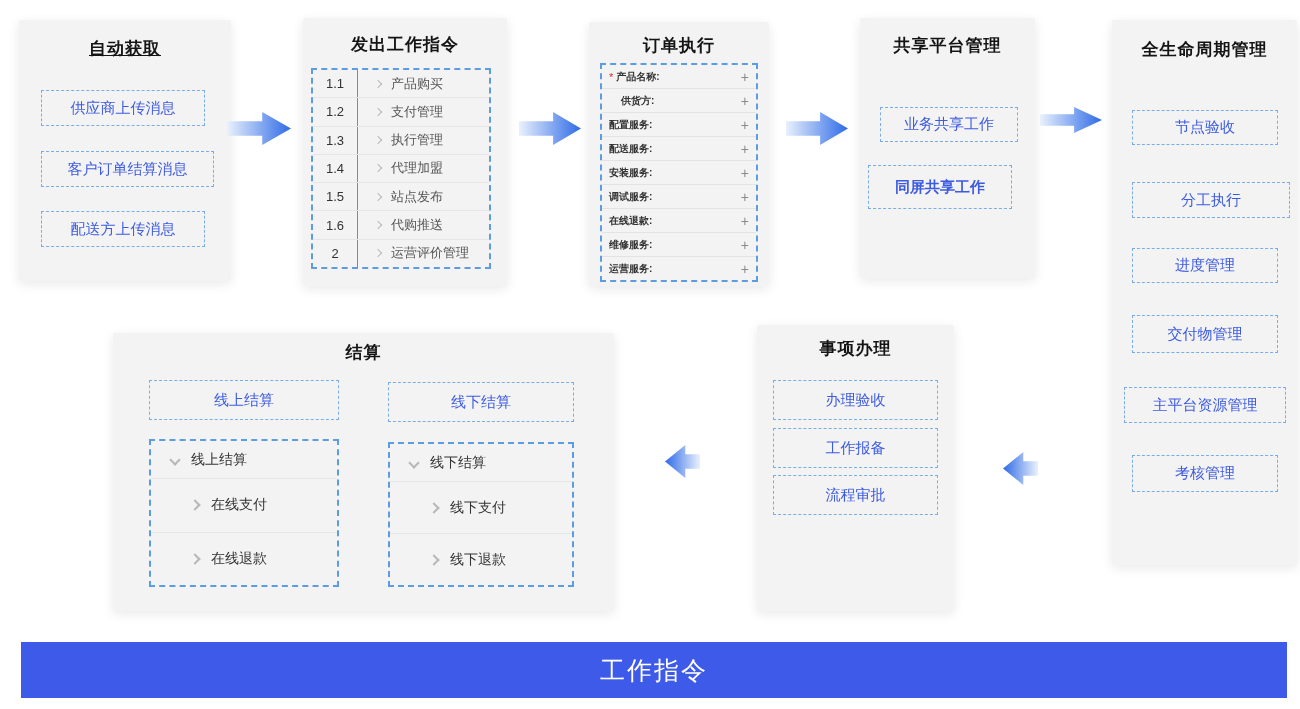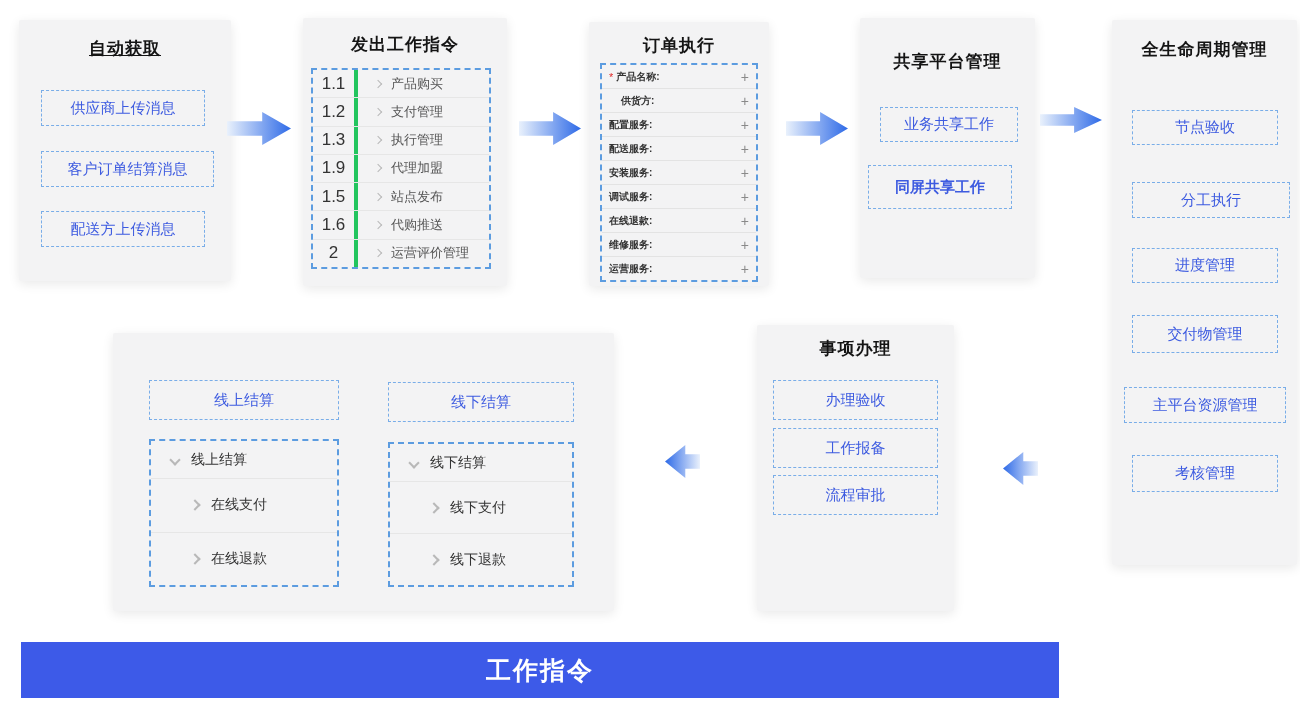--- a/index.html
+++ b/index.html
@@ -11,21 +11,21 @@
   .dash-btn { position:absolute; border:1px dashed #79ade8; color:#3d5be0; font-size:15px;
               display:flex; align-items:center; justify-content:center; background:transparent; cursor:pointer; }
 
   .box-dashed { position:absolute; border:2px dashed #5c9ce0; background:transparent; }
 
   
   .order-table { display:flex; flex-direction:column; }
   .order-row { flex:1; display:flex; align-items:stretch; border-bottom:1px solid #e6e6e6; }
   .order-row:last-child { border-bottom:none; }
   .num-cell { width:45px; display:flex; align-items:center; justify-content:center;
-              border-right:4px solid #22c55e; color:#333; font-size:17px; }
+              border-right:1px solid #22c55e; color:#333; font-size:13px; }
   .lbl-cell { flex:1; display:flex; align-items:center; gap:10px; padding-left:17px; color:#555; font-size:13px; }
 
   
   .form-list { display:flex; flex-direction:column; }
   .form-row { flex:1; display:flex; align-items:center; border-bottom:1px solid #e3e3e3; padding:0 7px; }
   .form-row:last-child { border-bottom:none; }
   .form-label { font-size:10px; font-weight:bold; color:#333; }
   .form-plus { margin-left:auto; color:#8a8a8a; font-size:14px; cursor:pointer; }
   .req-star { color:#e02a2a; font-size:11px; margin-right:3px; }
   .indent { padding-left:12px; }
@@ -43,23 +43,23 @@
   .chev-down  { transform:rotate(45deg); }
   .chev-sm { width:6px; height:6px; border-width:1.5px; }
 
   
   .arr { position:absolute; }
   .arr-right { background:linear-gradient(to right,#e9f1fc 0%,#2e6ae7 100%);
                clip-path:polygon(0 28%,55% 28%,55% 0,100% 50%,55% 100%,55% 72%,0 72%); }
   .arr-left  { background:linear-gradient(to right,#2e6ae7 0%,#eaf1fc 100%);
                clip-path:polygon(0 50%,58% 0,58% 28%,100% 28%,100% 72%,58% 72%,58% 100%); }
 
-  .banner { position:absolute; left:21px; top:642px; width:1038px; height:56px; background:#3d5ae8;
+  .banner { position:absolute; left:21px; top:642px; width:1266px; height:56px; background:#3d5ae8;
             display:flex; align-items:center; justify-content:center; color:#ffffff; font-size:25px;
-            font-weight:bold; letter-spacing:2px; }
+            font-weight:normal; letter-spacing:2px; }
 </style>
 </head>
 <body>
 
 <div class="panel" style="left:19px; top:20px; width:212px; height:261px;">
   <div class="panel-title" style="margin-top:17px;text-decoration:underline;">自动获取</div>
   <div class="dash-btn" style="left:22px; top:70px; width:164px; height:36px;">供应商上传消息</div>
   <div class="dash-btn" style="left:22px; top:131px; width:173px; height:36px;">客户订单结算消息</div>
   <div class="dash-btn" style="left:22px; top:191px; width:164px; height:36px;">配送方上传消息</div>
 </div>
@@ -84,21 +84,21 @@
         </div>
     </div>
     <div class="order-row">
       <div class="num-cell">1.3</div>
       <div class="lbl-cell">
           <span class="chev chev-right chev-sm"></span>
           <span>执行管理</span>
         </div>
     </div>
     <div class="order-row">
-      <div class="num-cell">1.9</div>
+      <div class="num-cell">1.4</div>
       <div class="lbl-cell">
           <span class="chev chev-right chev-sm"></span>
           <span>代理加盟</span>
         </div>
     </div>
     <div class="order-row">
       <div class="num-cell">1.5</div>
       <div class="lbl-cell">
           <span class="chev chev-right chev-sm"></span>
           <span>站点发布</span>
@@ -162,38 +162,39 @@
     <div class="form-row">
       <span class="form-label">运营服务:</span>
       <span class="form-plus">+</span>
     </div>
   </div>
 </div>
 
 <div class="arr arr-right" style="left:786px; top:112px; width:62px; height:33px;"></div>
 
 <div class="panel" style="left:860px; top:18px; width:175px; height:260px;">
-  <div class="panel-title" style="margin-top:32px;">共享平台管理</div>
+  <div class="panel-title" style="margin-top:16px;">共享平台管理</div>
   <div class="dash-btn" style="left:20px; top:89px; width:138px; height:35px;">业务共享工作</div>
   <div class="dash-btn" style="left:8px; top:147px; width:144px; height:44px;font-weight:bold;">同屏共享工作</div>
 </div>
 
 <div class="arr arr-right" style="left:1040px; top:107px; width:62px; height:26px;"></div>
 
 <div class="panel" style="left:1112px; top:20px; width:185px; height:545px;">
   <div class="panel-title" style="margin-top:18px;">全生命周期管理</div>
   <div class="dash-btn" style="left:20px; top:90px; width:146px; height:35px;">节点验收</div>
   <div class="dash-btn" style="left:20px; top:162px; width:158px; height:36px;">分工执行</div>
   <div class="dash-btn" style="left:20px; top:228px; width:146px; height:35px;">进度管理</div>
   <div class="dash-btn" style="left:20px; top:295px; width:146px; height:38px;">交付物管理</div>
   <div class="dash-btn" style="left:12px; top:367px; width:162px; height:36px;">主平台资源管理</div>
   <div class="dash-btn" style="left:20px; top:435px; width:146px; height:37px;">考核管理</div>
 </div>
 
 <div class="panel" style="left:113px; top:333px; width:501px; height:278px;">
+  <div class="panel-title" style="margin-top:8px;">结算</div>
 
   <div class="dash-btn" style="left:36px; top:47px; width:190px; height:40px;">线上结算</div>
   <div class="box-dashed tree-box" style="left:36px; top:106px; width:190px; height:148px;">
     <div class="tree-row tree-head">
       <span class="chev chev-down"></span>
       <span>线上结算</span>
     </div>
     <div class="tree-row tree-item">
       <span class="chev chev-right"></span>
       <span>在线支付</span>

